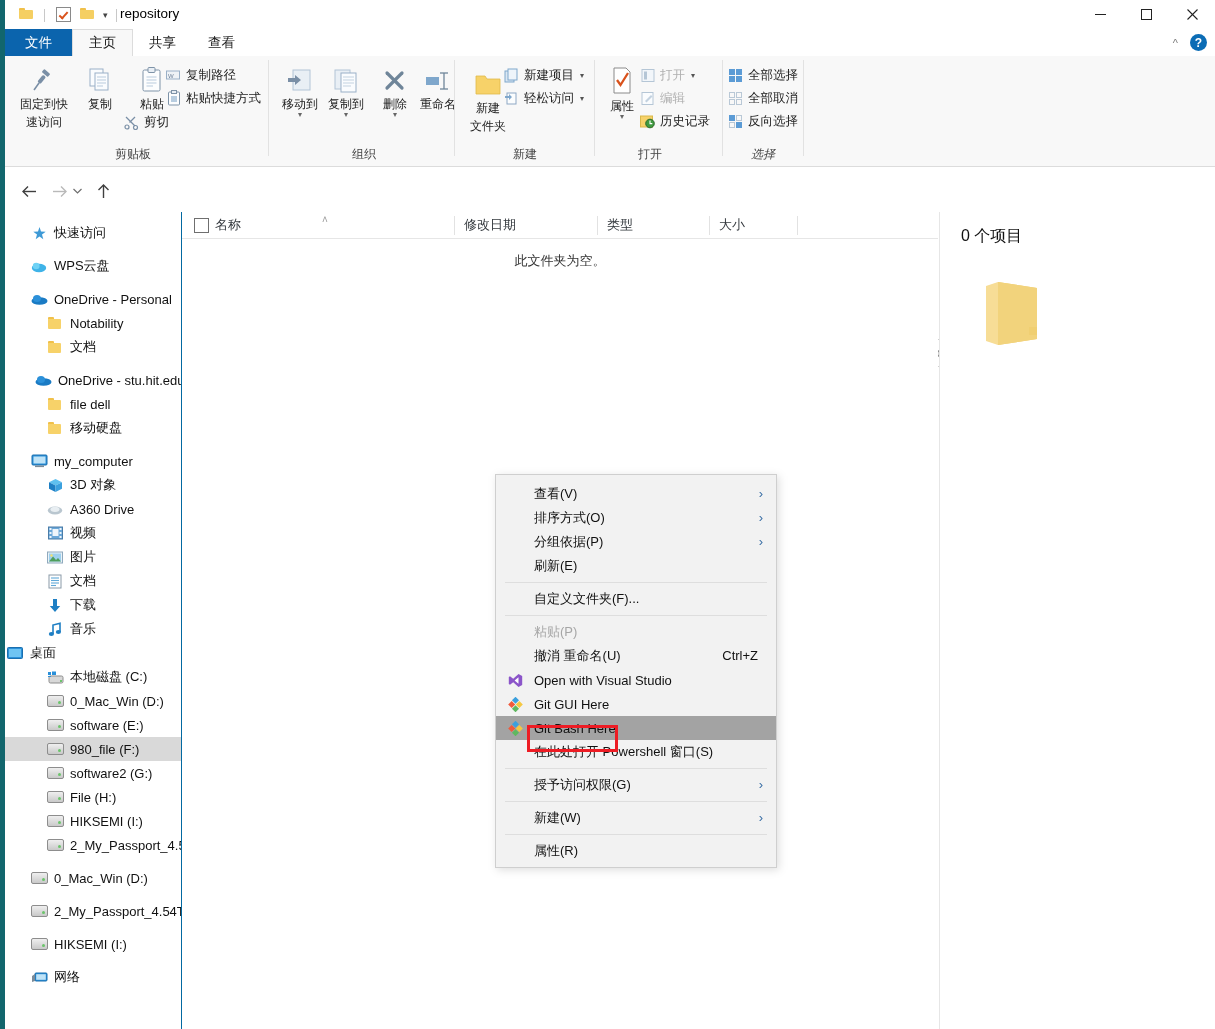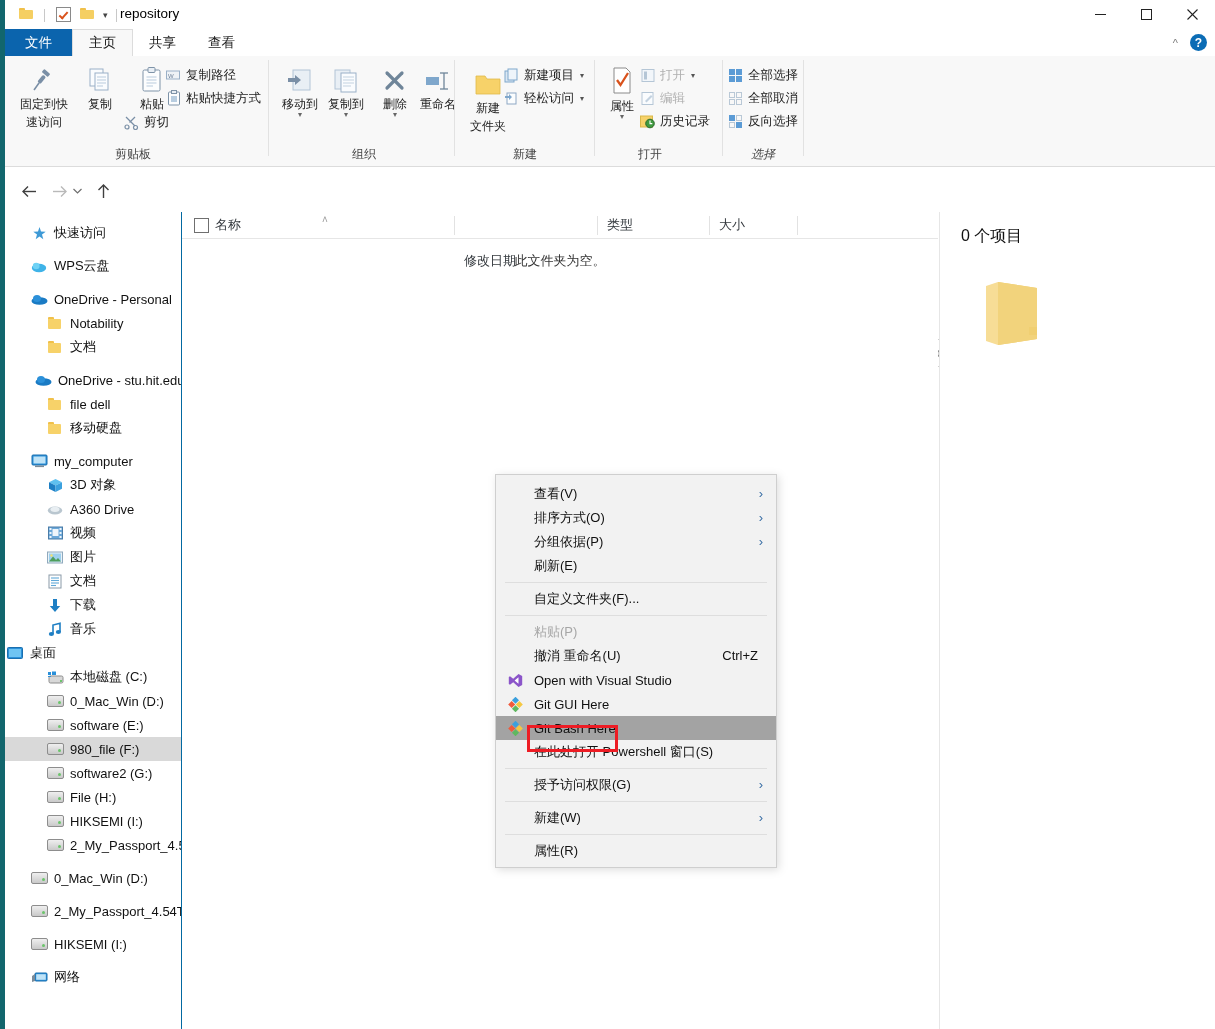--- a/index.html
+++ b/index.html
@@ -745,21 +745,21 @@
   </div>
 
   <div class="listpane">
     <div class="colhead">
       <div class="col" style="left:12px;">
           <span class="hdchk"></span>
         </div>
       <div class="col" style="left:33px;">名称</div>
       <div class="sortarrow">˄</div>
       <div class="colsep" style="left:272px;"></div>
-      <div class="col" style="left:282px;margin-top:36px;">修改日期</div>
+      <div class="col" style="left:282px;">修改日期</div>
       <div class="colsep" style="left:415px;"></div>
       <div class="col" style="left:425px;">类型</div>
       <div class="colsep" style="left:527px;"></div>
       <div class="col" style="left:537px;">大小</div>
       <div class="colsep" style="left:615px;"></div>
     </div>
     <div class="emptymsg">此文件夹为空。</div>
   </div>
 
   <div class="detailpane">

